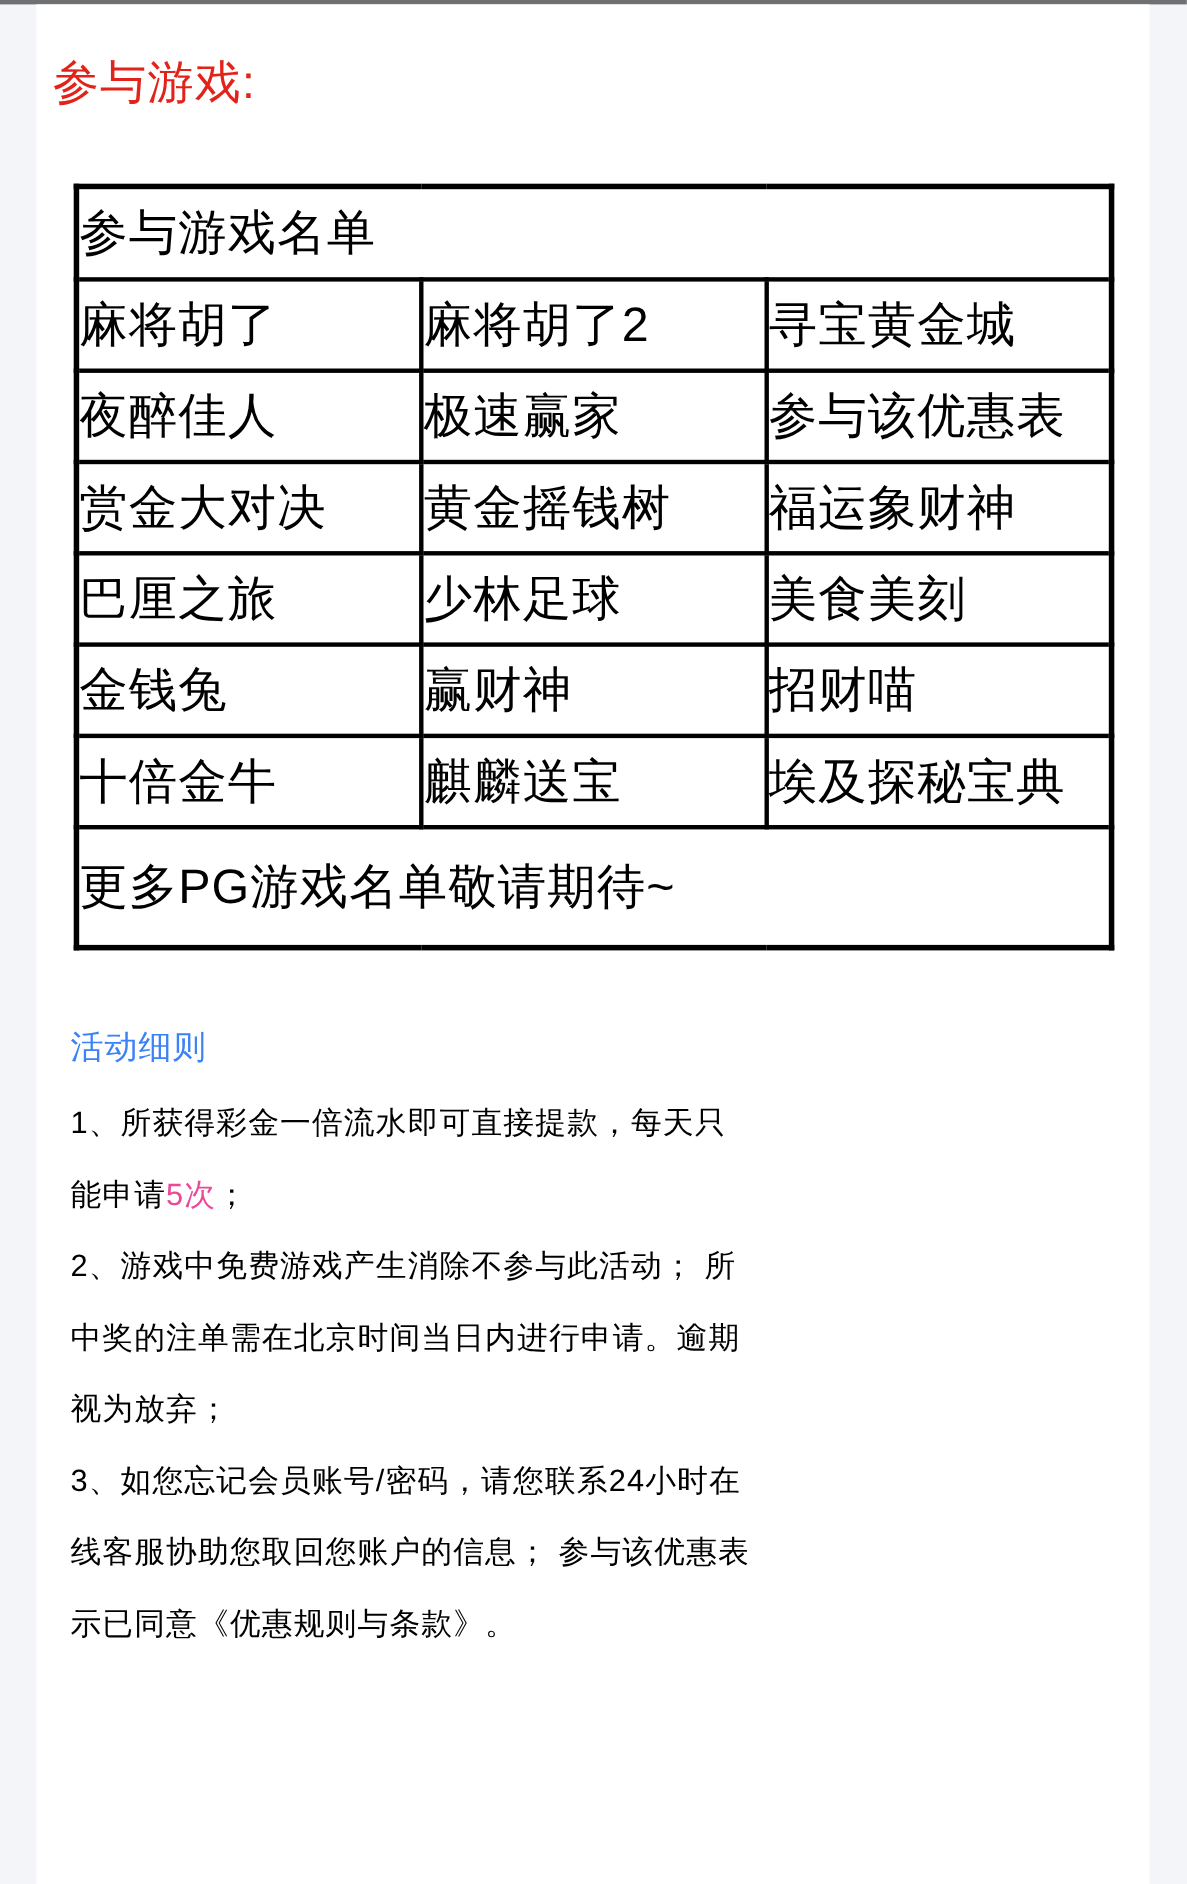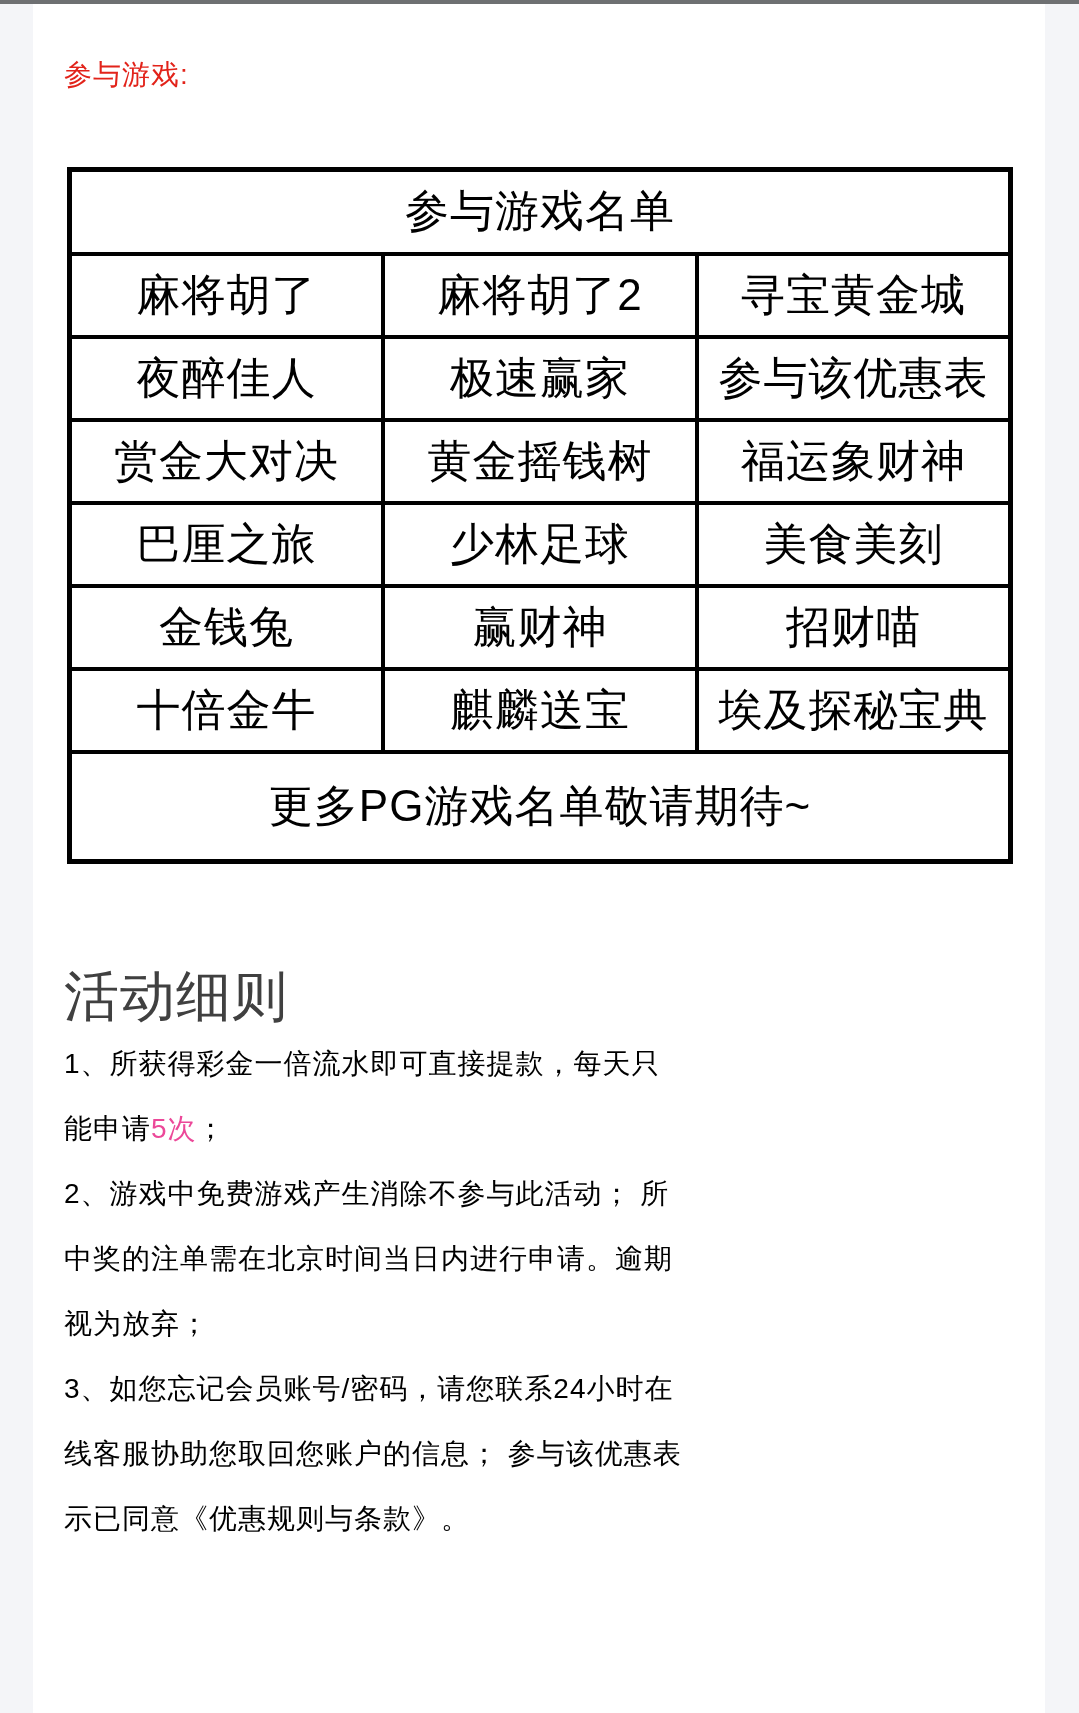--- a/index.html
+++ b/index.html
@@ -25,50 +25,49 @@
   }
   .content {
     position: absolute;
     top: 4px;
     left: 33px;
     width: 1012px;
     height: 1709px;
     background: #ffffff;
   }
   .section-heading {
-    margin: 45px 0 0 31px;
-    font-size: 28px;
+    margin: 45px 0 0 15px;
+    font-size: 42px;
     line-height: 52px;
     color: #e2231a;
     letter-spacing: 1px;
   }
   table.games {
     margin: 66px 0 0 34px;
     width: 946px;
     border-collapse: collapse;
     table-layout: fixed;
     border: 5px solid #000000;
   }
   table.games td {
     border: 4px solid #000000;
     padding: 0;
-    text-align: center;
     vertical-align: middle;
     font-size: 44px;
     color: #000000;
     letter-spacing: 1px;
   }
   td.title-cell  { height: 84px;  color: #e2231a; }
   td.game-cell   { height: 83px; }
   td.footer-cell { height: 110px; }
   .rules-title {
-    margin: 106px 0 0 31px;
-    font-size: 55px;
+    margin: 63px 0 0 31px;
+    font-size: 30px;
     line-height: 52px;
-    color: #404040;
+    color: #3b82f6;
     letter-spacing: 1px;
   }
   .rules {
     margin: 9px 30px 0 31px;
   }
   .rules p {
     margin: 0;
     font-size: 28px;
     line-height: 65px;
     color: #000000;

